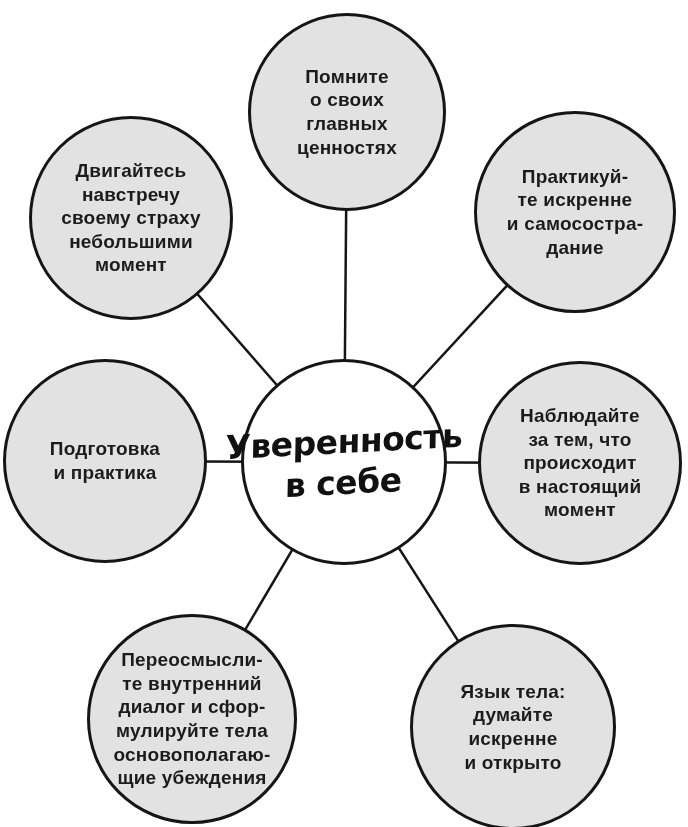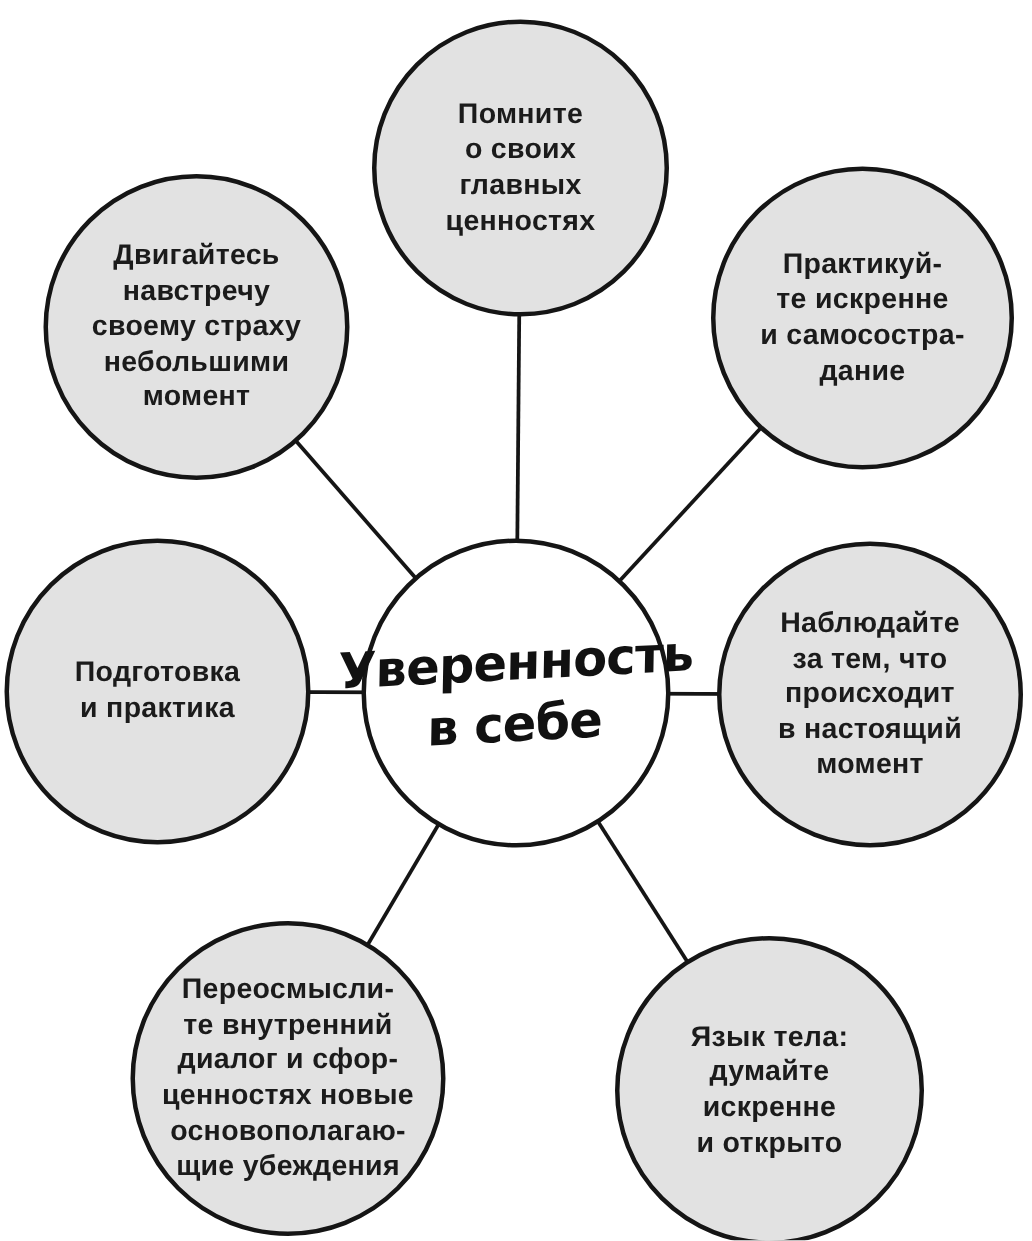--- a/index.html
+++ b/index.html
@@ -106,21 +106,21 @@
     <div class="node-label">Язык тела:
 думайте
 искренне
 и открыто</div>
   </div>
 
   <div class="node" style="left:87px; top:614px; width:210px; height:210px;">
     <div class="node-label">Переосмысли-
 те внутренний
 диалог и сфор-
-ценностях новые
+мулируйте тела
 основополагаю-
 щие убеждения</div>
   </div>
 
   <div class="node" style="left:3px; top:359px; width:204px; height:204px;">
     <div class="node-label">Подготовка
 и практика</div>
   </div>
 
   <div class="node" style="left:29px; top:116px; width:204px; height:204px;">

